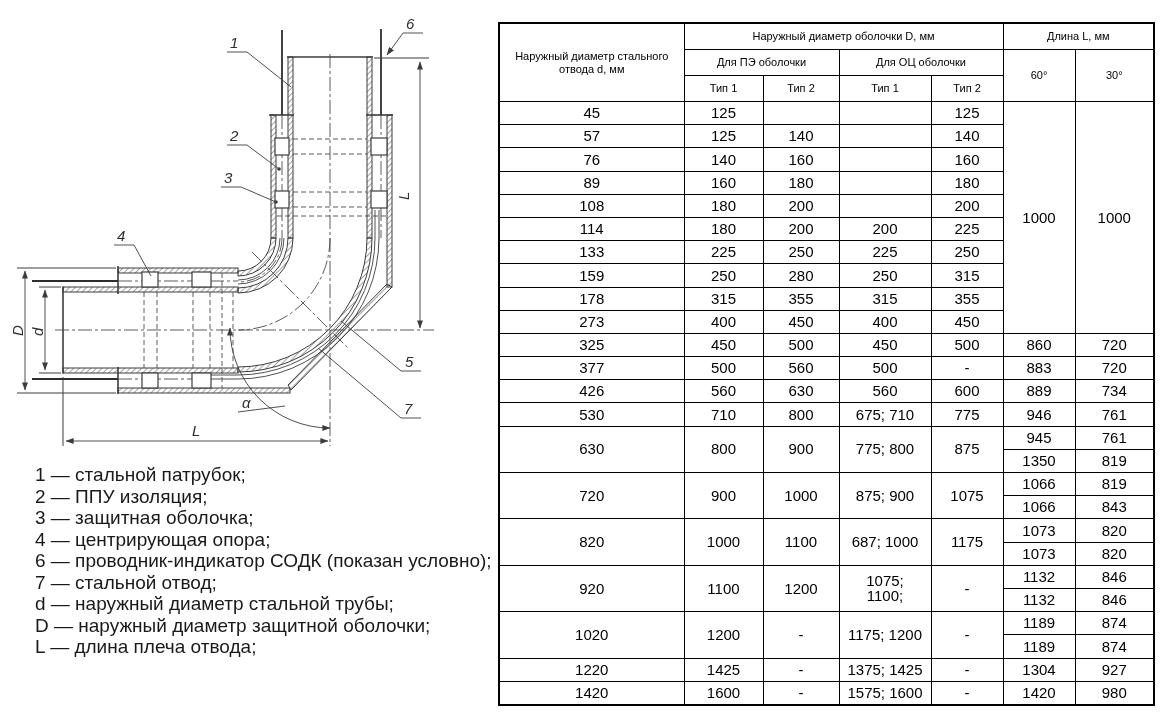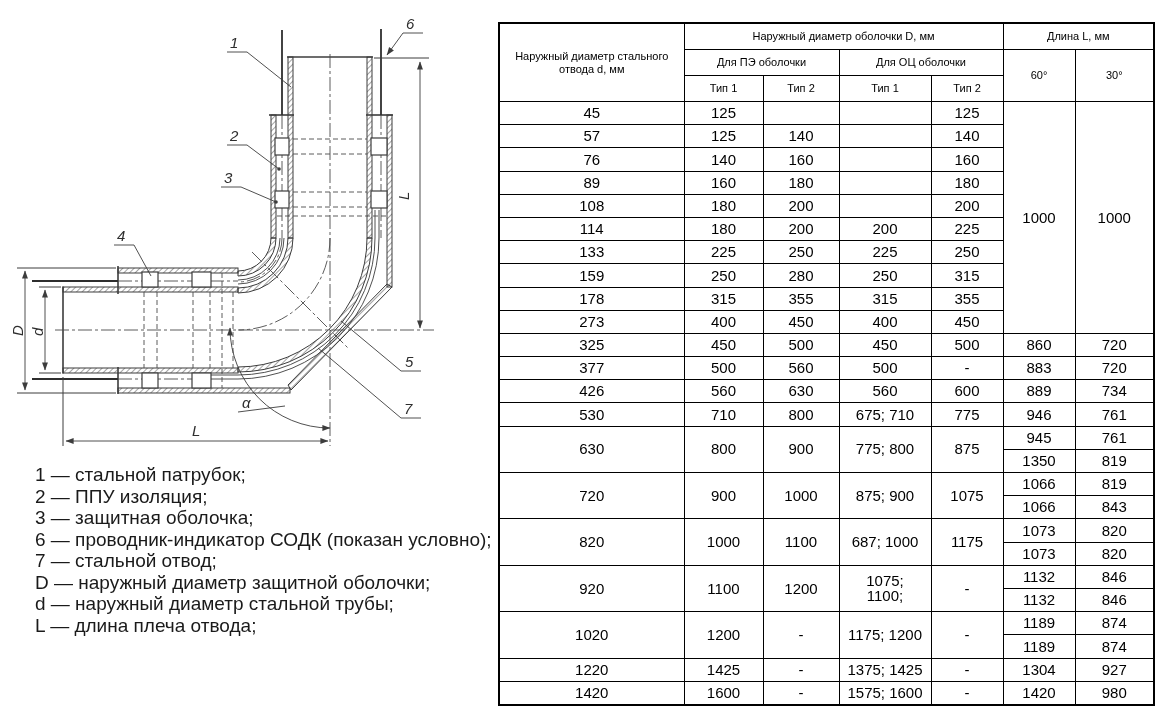--- a/index.html
+++ b/index.html
@@ -182,24 +182,25 @@
       <text class="lbl" x="404" y="414">7</text>
       <line class="dim" x1="401" y1="418" x2="421" y2="418"></line>
       <line class="dim" x1="401" y1="418" x2="318" y2="348"></line>
     </g>
   </svg>
 
   <div id="legend">
       <div>1 — стальной патрубок;</div>
       <div>2 — ППУ изоляция;</div>
       <div>3 — защитная оболочка;</div>
+      <div>4 — центрирующая опора;</div>
       <div>6 — проводник-индикатор СОДК (показан условно);</div>
       <div>7 — стальной отвод;</div>
+      <div>d — наружный диаметр стальной трубы;</div>
       <div>D — наружный диаметр защитной оболочки;</div>
-      <div>d — наружный диаметр стальной трубы;</div>
       <div>L — длина плеча отвода;</div>
     </div>
 
   <div id="tablewrap">
     <table class="tbl">
       <colgroup>
         <col style="width:185px">
           <col style="width:79px">
           <col style="width:76px">
         <col style="width:92px">

